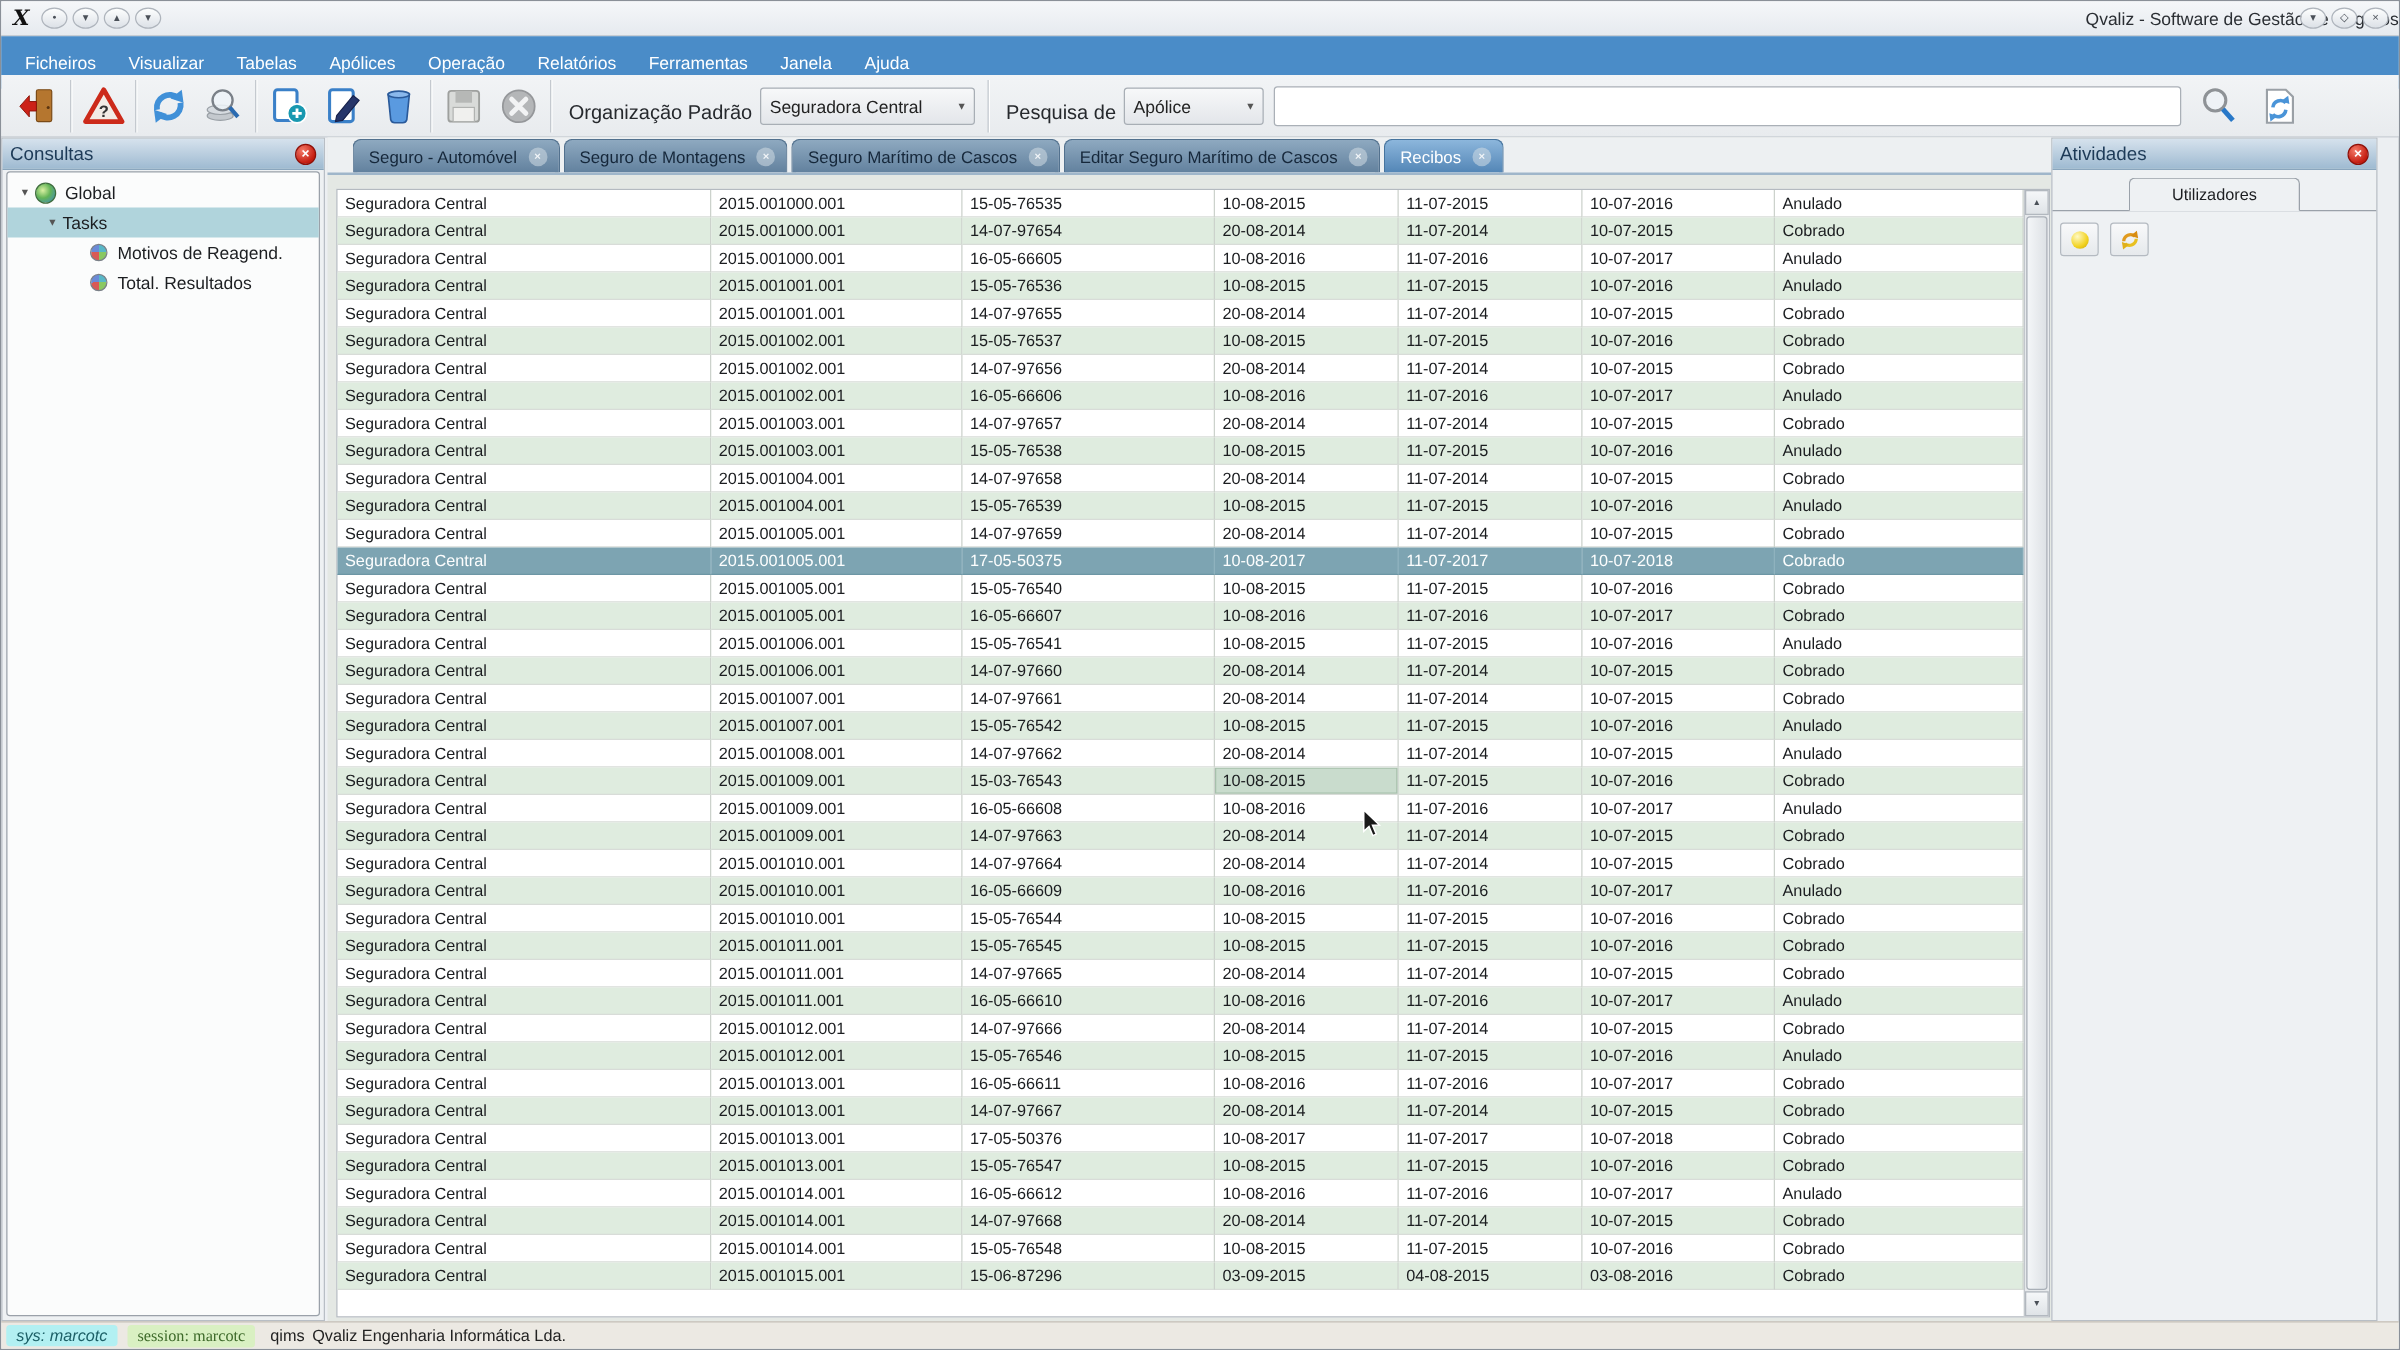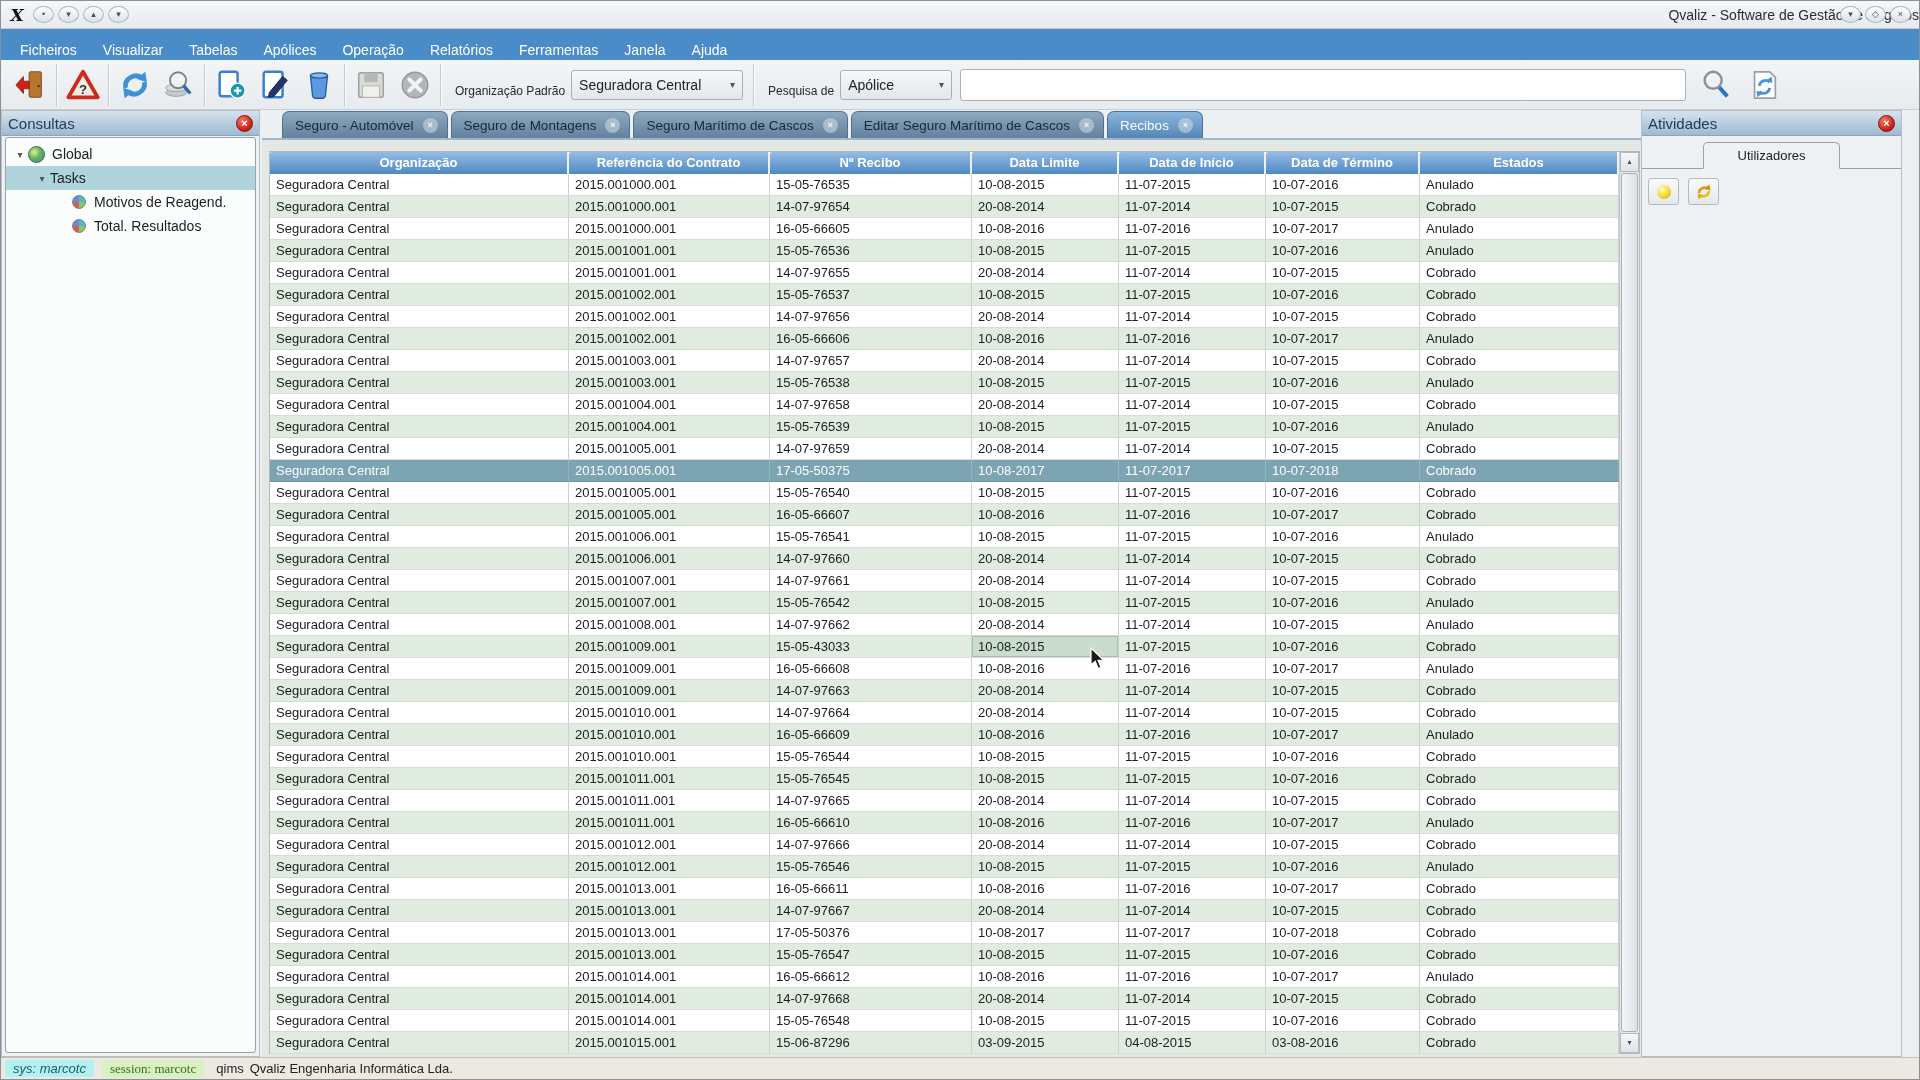--- a/index.html
+++ b/index.html
@@ -23,21 +23,21 @@
   .menubar { position:absolute; top:28px; left:0; right:0; height:42px;
     background:linear-gradient(#56a; ); background:#4a8cc8; display:flex; align-items:center; padding-left:6px;}
   .menu-item { color:#fff; font-size:14px; padding:0 13px; line-height:31px; }
   
   .toolbar { position:absolute; top:59px; left:0; right:0; height:50px;
     background:linear-gradient(#f2f4f6,#e8ebee); border-bottom:1px solid #c9ced4;
     display:flex; align-items:center; padding:0 8px; }
   .tbtn { width:44px; height:44px; display:flex; align-items:center; justify-content:center; border-radius:3px;}
   .tbtn svg { width:34px; height:34px; }
   .tsep { width:0; border-left:1px solid #c4c9cf; border-right:1px solid #ffffff; height:42px; margin:0 3px; }
-  .tb-label { font-size:12px; color:#26292d; margin:12px 6px 0 10px; white-space:nowrap;}
+  .tb-label { font-size:16px; color:#26292d; margin:12px 6px 0 10px; white-space:nowrap;}
   .dropdown { height:30px; background:linear-gradient(#f7f8f9,#e3e6ea); border:1px solid #a8aeb5;
     border-radius:3px; display:flex; align-items:center; padding:0 7px; font-size:14px; color:#222; }
   .dropdown .chev { margin-left:auto; padding-left:10px; font-size:10px; color:#555; }
   .dd-org { width:172px; }
   .dd-search { width:112px; }
   .search-input { width:726px; height:32px; border:1px solid #aab0b7; border-radius:3px;
     background:#fff; margin-left:8px; font-size:14px; padding:0 6px; outline:none;}
   
   .panel { position:absolute; top:109px; bottom:22px; background:#eef1f3; border:1px solid #b8bec5; }
   .panel-header { height:25px; background:linear-gradient(#d6e2ed,#9ebad1); border-bottom:1px solid #8aa6bd;
@@ -286,29 +286,20 @@
         <span class="tab-label">Editar Seguro Marítimo de Cascos</span>
         <span class="tab-close">×</span>
       </div>
       <div class="tab active">
         <span class="tab-label">Recibos</span>
         <span class="tab-close">×</span>
       </div>
     </div>
   <div class="table-wrap">
     <div class="grid-area">
-      <div class="thead-row" id="thead">
-          <div class="th">Organização</div>
-          <div class="th">Referência do Contrato</div>
-          <div class="th">Nº Recibo</div>
-          <div class="th">Data Limite</div>
-          <div class="th">Data de Início</div>
-          <div class="th">Data de Término</div>
-          <div class="th">Estados</div>
-        </div>
       <div id="tbody">
           <div class="tr">
             <div class="td">Seguradora Central</div>
             <div class="td">2015.001000.001</div>
             <div class="td">15-05-76535</div>
             <div class="td">10-08-2015</div>
             <div class="td">11-07-2015</div>
             <div class="td">10-07-2016</div>
             <div class="td">Anulado</div>
           </div>
@@ -488,21 +479,21 @@
             <div class="td">2015.001008.001</div>
             <div class="td">14-07-97662</div>
             <div class="td">20-08-2014</div>
             <div class="td">11-07-2014</div>
             <div class="td">10-07-2015</div>
             <div class="td">Anulado</div>
           </div>
           <div class="tr alt">
             <div class="td">Seguradora Central</div>
             <div class="td">2015.001009.001</div>
-            <div class="td">15-05-43033</div>
+            <div class="td">15-03-76543</div>
             <div class="td hover">10-08-2015</div>
             <div class="td">11-07-2015</div>
             <div class="td">10-07-2016</div>
             <div class="td">Cobrado</div>
           </div>
           <div class="tr">
             <div class="td">Seguradora Central</div>
             <div class="td">2015.001009.001</div>
             <div class="td">16-05-66608</div>
             <div class="td">10-08-2016</div>

